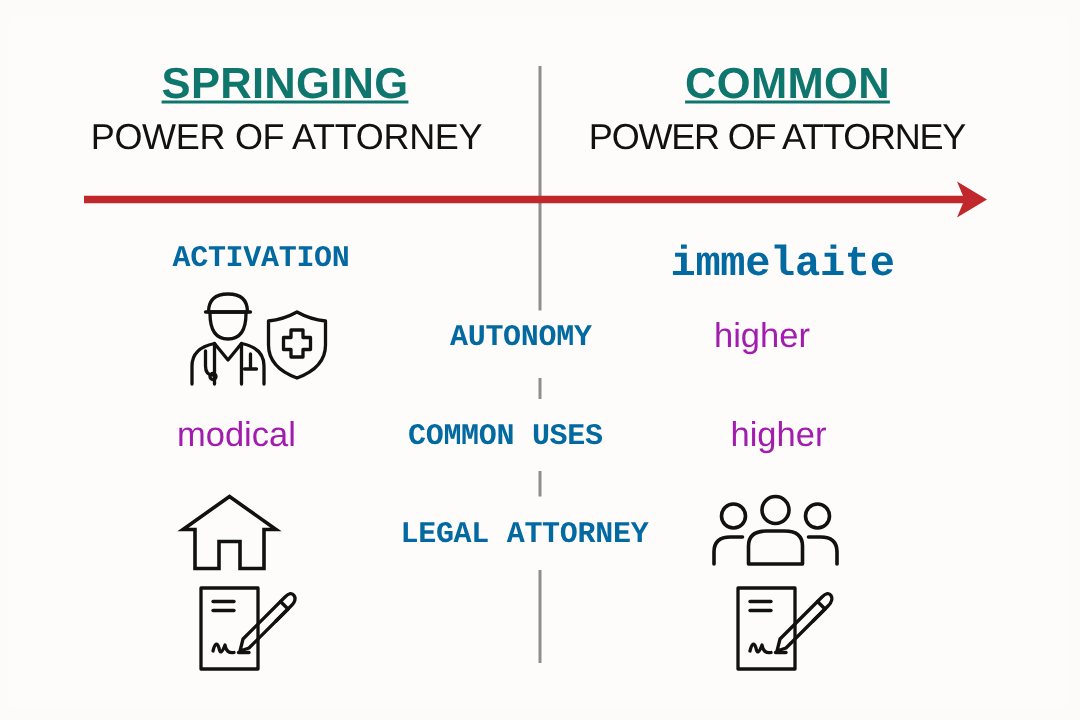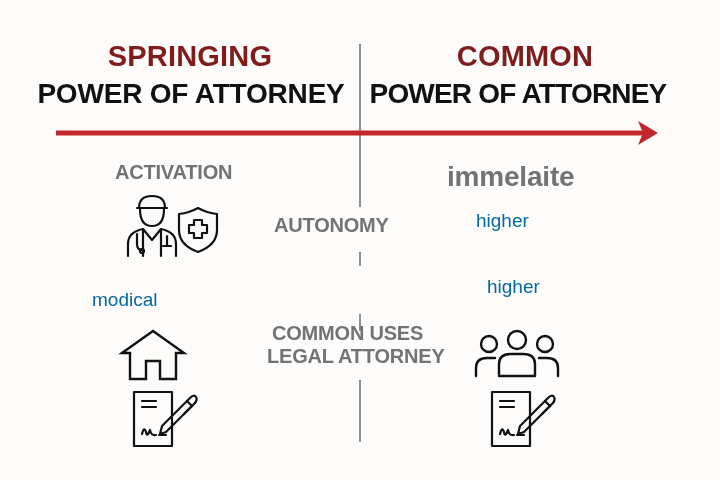--- a/index.html
+++ b/index.html
@@ -10,33 +10,33 @@
     overflow: hidden;
     font-family: "Liberation Sans", "DejaVu Sans", sans-serif;
   }
   .frame {
     position: absolute; left: 6px; top: 10px; width: 706px; height: 462px;
     background: #fdfcfa;
     border-radius: 4px;
   }
   .abs { position: absolute; }
   .hdr-big {
-    font-weight: 700; font-size: 29px; color: #7f1d1d; letter-spacing: 0.2px;
-    text-align: center; white-space: nowrap;
+    font-weight: 700; font-size: 29px; color: #0f766e; letter-spacing: 0.2px;
+    text-align: center; white-space: nowrap; text-decoration: underline;
   }
   .hdr-small {
-    font-weight: 700; font-size: 28px; color: #111;
+    font-weight: 400; font-size: 24px; color: #111;
     text-align: center; white-space: nowrap; letter-spacing: -0.2px;
   }
   .red-label {
-    font-weight: 700; font-size: 20px; color: #737373;
-    white-space: nowrap; letter-spacing: -0.2px;
+    font-weight: 700; font-size: 20px; color: #0369a1;
+    white-space: nowrap; letter-spacing: -0.2px; font-family: Liberation Mono, monospace;
   }
   .plain {
-    font-size: 19px; color: #0369a1; white-space: nowrap;
+    font-size: 23px; color: #a21caf; white-space: nowrap;
   }
   .vline { position: absolute; width: 2px; background: #8e8e8e; }
   svg { overflow: visible; }
 </style>
 </head>
 <body>
 
 <div class="frame"></div>
 
 <div class="abs hdr-big" style="left:40px; width:300px; top:40px;">SPRINGING</div>
@@ -49,29 +49,29 @@
 <div class="vline" style="left:359px; top:252px; height:14px;"></div>
 <div class="vline" style="left:359px; top:314px; height:17px;"></div>
 <div class="vline" style="left:359px; top:380px; height:62px;"></div>
 
 <svg class="abs" style="left:0; top:0;" width="720" height="480">
   <line x1="56" y1="133" x2="648" y2="133" stroke="#c0282b" stroke-width="5"></line>
   <polygon points="638,121 658,133 638,145 643,133" fill="#c0282b"></polygon>
 </svg>
 
 <div class="abs red-label" style="left:115px; top:161px;">ACTIVATION</div>
-<div class="abs red-label" style="left:274px; top:214px;">AUTONOMY</div>
-<div class="abs red-label" style="left:272px; top:280px;margin-top:42px;">COMMON USES</div>
+<div class="abs red-label" style="left:300px; top:214px;">AUTONOMY</div>
+<div class="abs red-label" style="left:272px; top:280px;">COMMON USES</div>
 <div class="abs red-label" style="left:267px; top:345px;">LEGAL ATTORNEY</div>
 
 <div class="abs red-label" style="left:447px; top:161px; font-size:28px;">immelaite</div>
 <div class="abs plain" style="left:476px; top:210px;">higher</div>
 <div class="abs plain" style="left:487px; top:276px;">higher</div>
 
-<div class="abs plain" style="left:92px; top:276px;margin-top:13px;">modical</div>
+<div class="abs plain" style="left:118px; top:276px;">modical</div>
 
 <svg class="abs" style="left:123px; top:194px;" width="58" height="64" viewBox="0 0 58 64">
   <g fill="none" stroke="#111" stroke-width="2.2" stroke-linecap="round" stroke-linejoin="round">
     <path d="M16 14 Q16 2 29 2 Q42 2 42 14 Z"></path>
     <line x1="14" y1="14" x2="44" y2="14"></line>
     <path d="M17 15 Q17 32 29 32 Q41 32 41 15"></path>
     <path d="M5 62 L5 50 Q5 38 20 35 L29 46 L38 35 Q53 38 53 50 L53 62"></path>
     <path d="M20 35 L20 62"></path>
     <path d="M38 35 L38 62"></path>
     <path d="M14 40 L14 50 Q14 56 19 56"></path>

